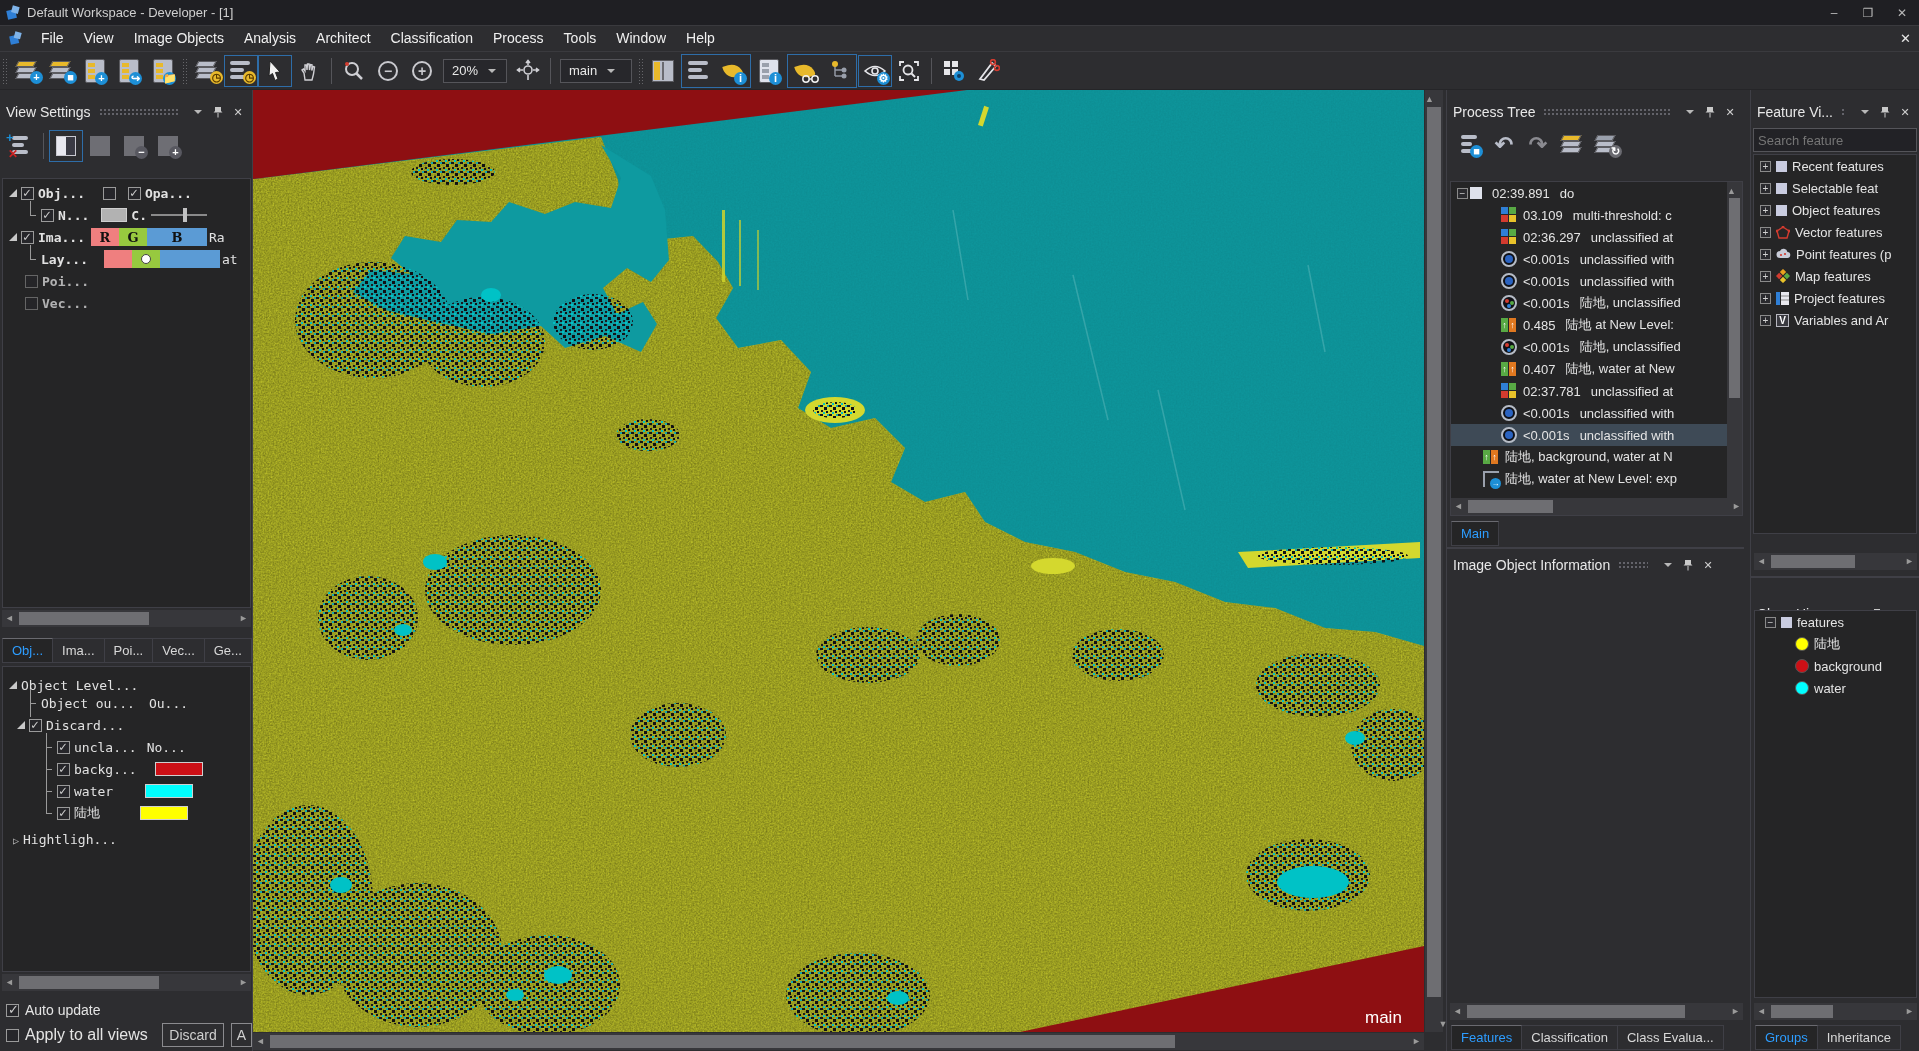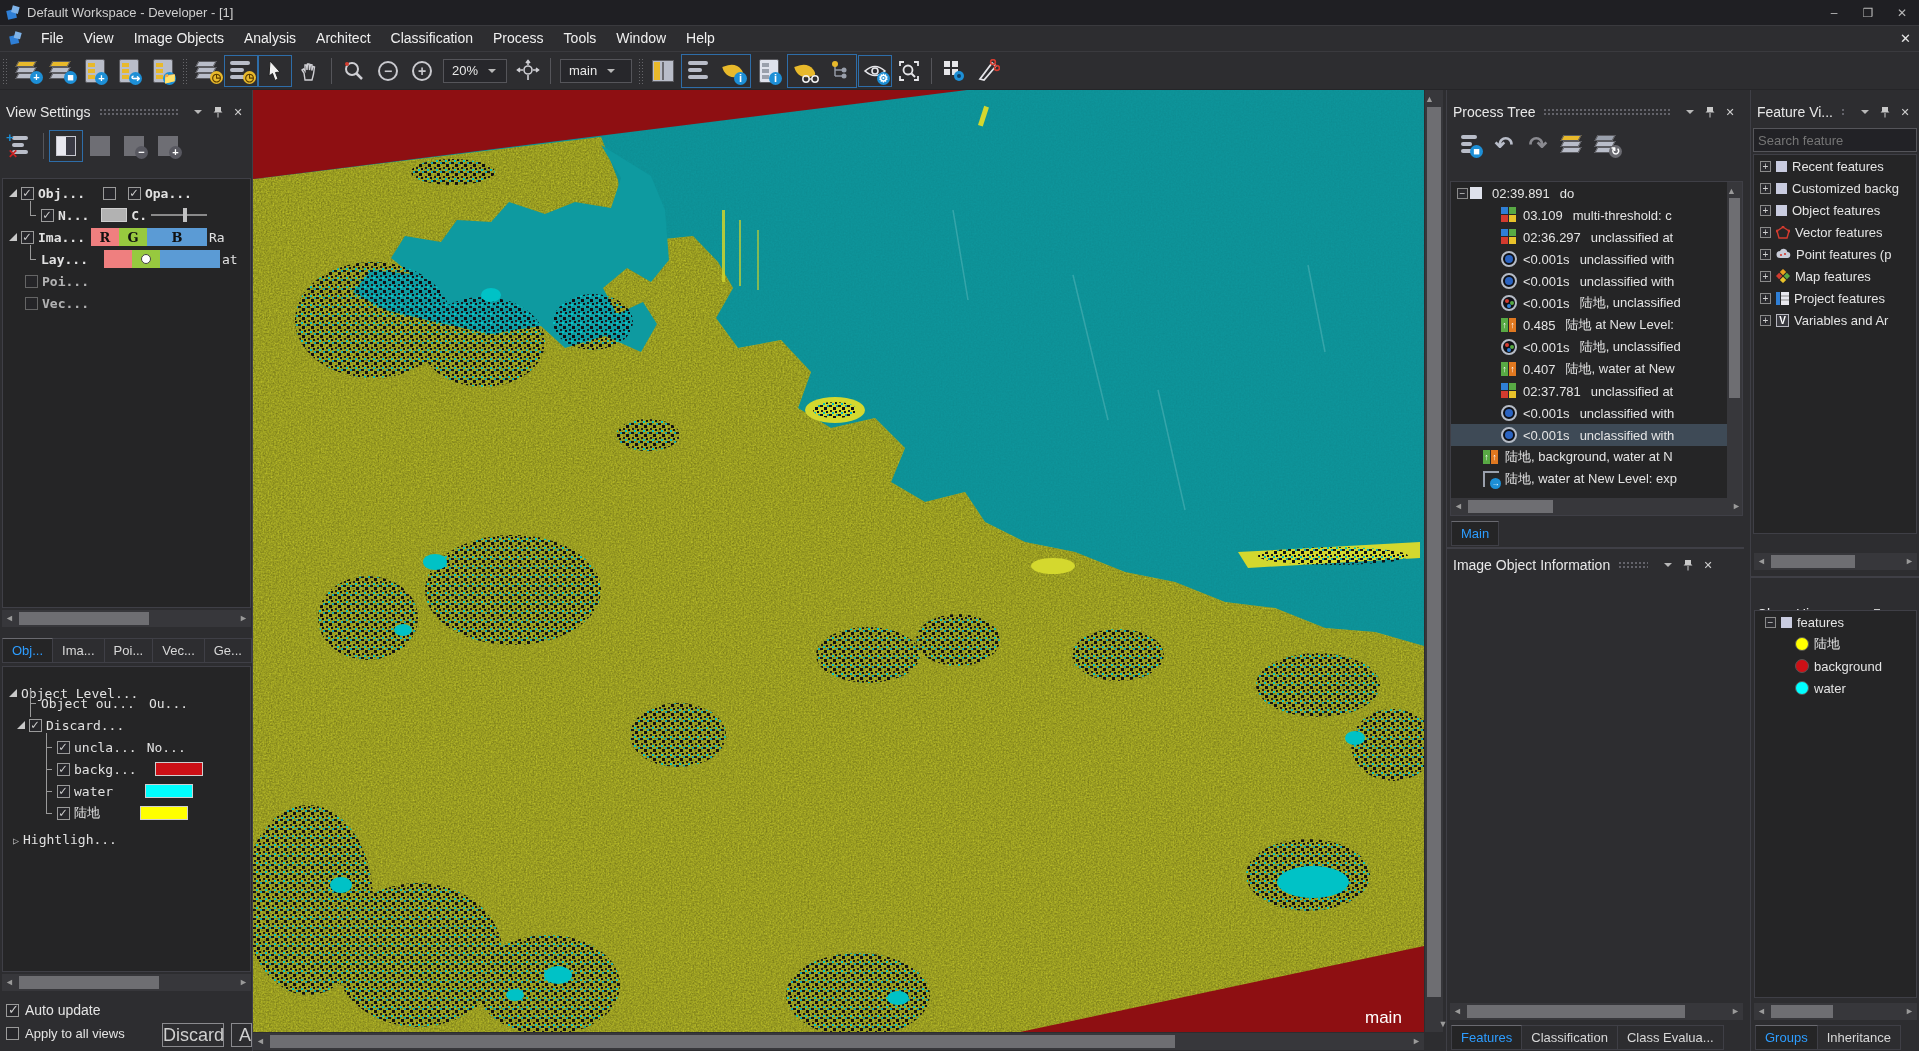--- a/index.html
+++ b/index.html
@@ -75,21 +75,21 @@
   #left { left:0; top:90px; width:253px; height:961px; background:#2d2d30; border-right:1px solid #3f3f46; }
   #vs-tree { position:absolute; left:2px; top:88px; width:249px; height:430px; background:#252526; border:1px solid #3f3f46; font-family:"DejaVu Sans Mono",monospace; font-size:13px; color:#e2e2e2; }
   .vrow { position:absolute; display:flex; align-items:center; gap:4px; height:20px; }
   .cell { height:18px; display:flex; align-items:center; justify-content:center; color:#111; font-family:"DejaVu Serif",serif; font-weight:bold; font-size:13px; }
   .conn { width:12px; height:20px; position:relative; flex:none; }
   .conn::before { content:""; position:absolute; left:5px; top:-4px; bottom:50%; border-left:1px solid #9a9a9a; }
   .conn::after { content:""; position:absolute; left:5px; top:50%; width:6px; border-top:1px solid #9a9a9a; }
   .conn.t::before { bottom:-4px; }
   #obj-tree { position:absolute; left:2px; top:576px; width:249px; height:306px; background:#252526; border:1px solid #3f3f46; font-family:"DejaVu Sans Mono",monospace; font-size:13px; color:#e2e2e2; }
   .swatch { width:48px; height:14px; border:1px solid #cfcfcf; flex:none; }
-  .btn { border:1px solid #8a8a8e; background:#2d2d30; color:#cfcfcf; font-size:18px; text-align:right; }
+  .btn { border:1px solid #8a8a8e; background:#2d2d30; color:#cfcfcf; font-size:14px; text-align:center; }
 
   
   #viewer { left:253px; top:90px; width:1193px; height:961px; background:#2d2d30; }
   #map { position:absolute; left:0; top:0; width:1171px; height:942px; overflow:hidden; background:#0e9aa0; }
   #main-label { position:absolute; left:1112px; top:918px; color:#ffffff; font-size:17px; }
 
   
   #colA { left:1446px; top:90px; width:298px; height:961px; background:#2d2d30; border-left:1px solid #3f3f46; }
   #colB { left:1750px; top:90px; width:169px; height:961px; background:#2d2d30; border-left:1px solid #3f3f46; }
   #splitA { left:1744px; top:90px; width:6px; height:961px; background:#2d2d30; }
@@ -446,21 +446,21 @@
 
   <div class="tabstrip" style="position:absolute;left:2px;top:548px">
     <span class="tab sel">Obj...</span>
     <span class="tab">Ima...</span>
     <span class="tab">Poi...</span>
     <span class="tab">Vec...</span>
     <span class="tab">Ge...</span>
   </div>
 
   <div id="obj-tree">
-    <div class="vrow" style="left:6px;top:16px">
+    <div class="vrow" style="left:6px;top:8px">
       <span class="tri-open"></span>
       <span>Object Level...</span>
     </div>
     <div class="vrow" style="left:22px;top:26px">
       <span class="conn t"></span>
       <span>Object ou...</span>
       <span style="margin-left:10px">Ou...</span>
     </div>
     <div class="vrow" style="left:14px;top:48px">
       <span class="tri-open"></span>
@@ -502,21 +502,21 @@
         <div class="thumb" style="left:2px;width:140px"></div>
       </div>
     <span class="sa ra"></span>
   </div>
   <div style="position:absolute;left:6px;top:912px;display:flex;align-items:center;gap:6px">
     <span class="cb on"></span>
     <span style="font-size:14px">Auto update</span>
   </div>
   <div style="position:absolute;left:6px;top:936px;display:flex;align-items:center;gap:6px">
     <span class="cb"></span>
-    <span style="font-size:13px">Apply to all views</span>
+    <span style="font-size:16px">Apply to all views</span>
   </div>
   <div class="btn abs" style="left:162px;top:933px;width:62px;height:24px;line-height:22px">Discard</div>
   <div class="btn abs" style="left:231px;top:933px;width:21px;height:24px;line-height:22px;overflow:hidden">A</div>
 </div>
 
 <div id="viewer" class="abs">
   <div id="map">
     <svg width="1171" height="942" viewBox="0 0 1171 942" preserveAspectRatio="none">
       <defs>
         <pattern id="spk" width="9" height="9" patternUnits="userSpaceOnUse">
@@ -824,21 +824,21 @@
   </div>
   <div class="well" style="margin:2px 2px;height:380px;overflow:hidden">
     <div class="fv-row">
       <span class="expbox">+</span>
       <span class="sq-ico"></span>
       <span>Recent features</span>
     </div>
     <div class="fv-row">
       <span class="expbox">+</span>
       <span class="sq-ico"></span>
-      <span>Customized backg</span>
+      <span>Selectable feat</span>
     </div>
     <div class="fv-row">
       <span class="expbox">+</span>
       <span class="sq-ico"></span>
       <span>Object features</span>
     </div>
     <div class="fv-row">
       <span class="expbox">+</span>
       <svg width="14" height="13" viewBox="0 0 14 13">
           <polygon points="7,1 13,5 11,12 3,12 1,5" fill="none" stroke="#d23b2f" stroke-width="1.4"></polygon>

